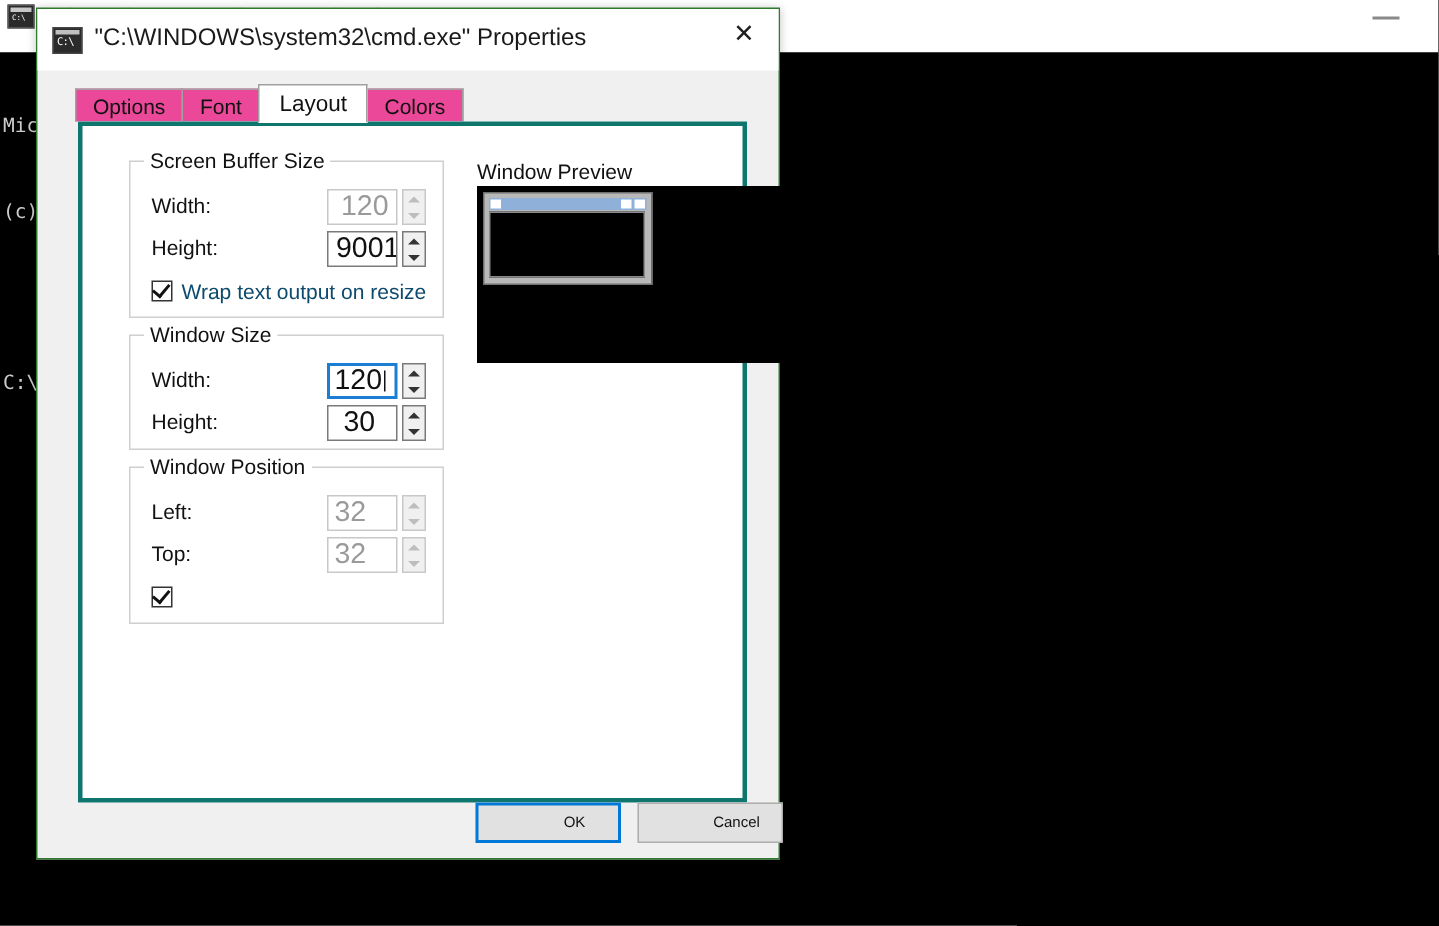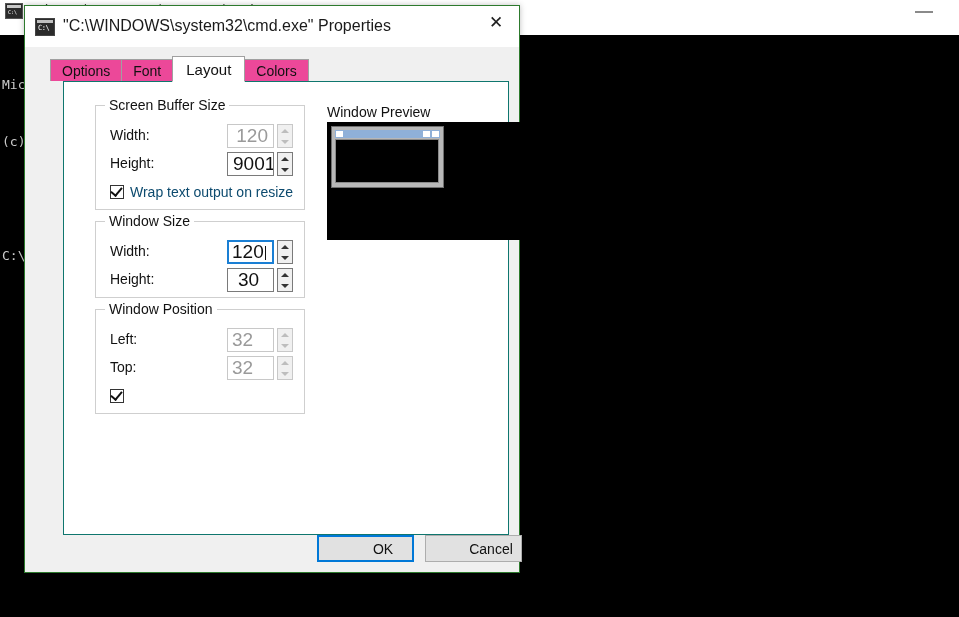--- a/index.html
+++ b/index.html
@@ -175,25 +175,25 @@
     padding: 0 13px;
     position: relative;
     z-index: 3;
     border-bottom: 1px solid #ffffff;
     margin-bottom: -1px;
   }
 
   
   #tab-panel {
     position: absolute;
-    left: 38px; top: 75px;
+    left: 27px; top: 75px;
     width: 446px;
     height: 454px;
     background: #ffffff;
-    border: 1px solid #0f766e;
+    border: 3px solid #0f766e;
     box-sizing: border-box;
   }
 
   
   .groupbox {
     position: absolute;
     border: 1px solid #cfcfcf;
     box-sizing: border-box;
   }
   .group-title {
@@ -381,21 +381,21 @@
     width: 100%;
     height: 37px;
   }
   .dlg-button {
     position: absolute;
     top: 0;
     width: 97px; height: 27px;
     background: #e1e1e1;
     border: 1px solid #adadad;
     box-sizing: border-box;
-    font-size: 14px;
+    font-size: 10px;
     color: #111111;
     display: flex;
     align-items: center;
     justify-content: center;
     cursor: default;
     padding-left: 35px;
   }
   .dlg-button.default {
     border: 2px solid #0078d7;
   }

